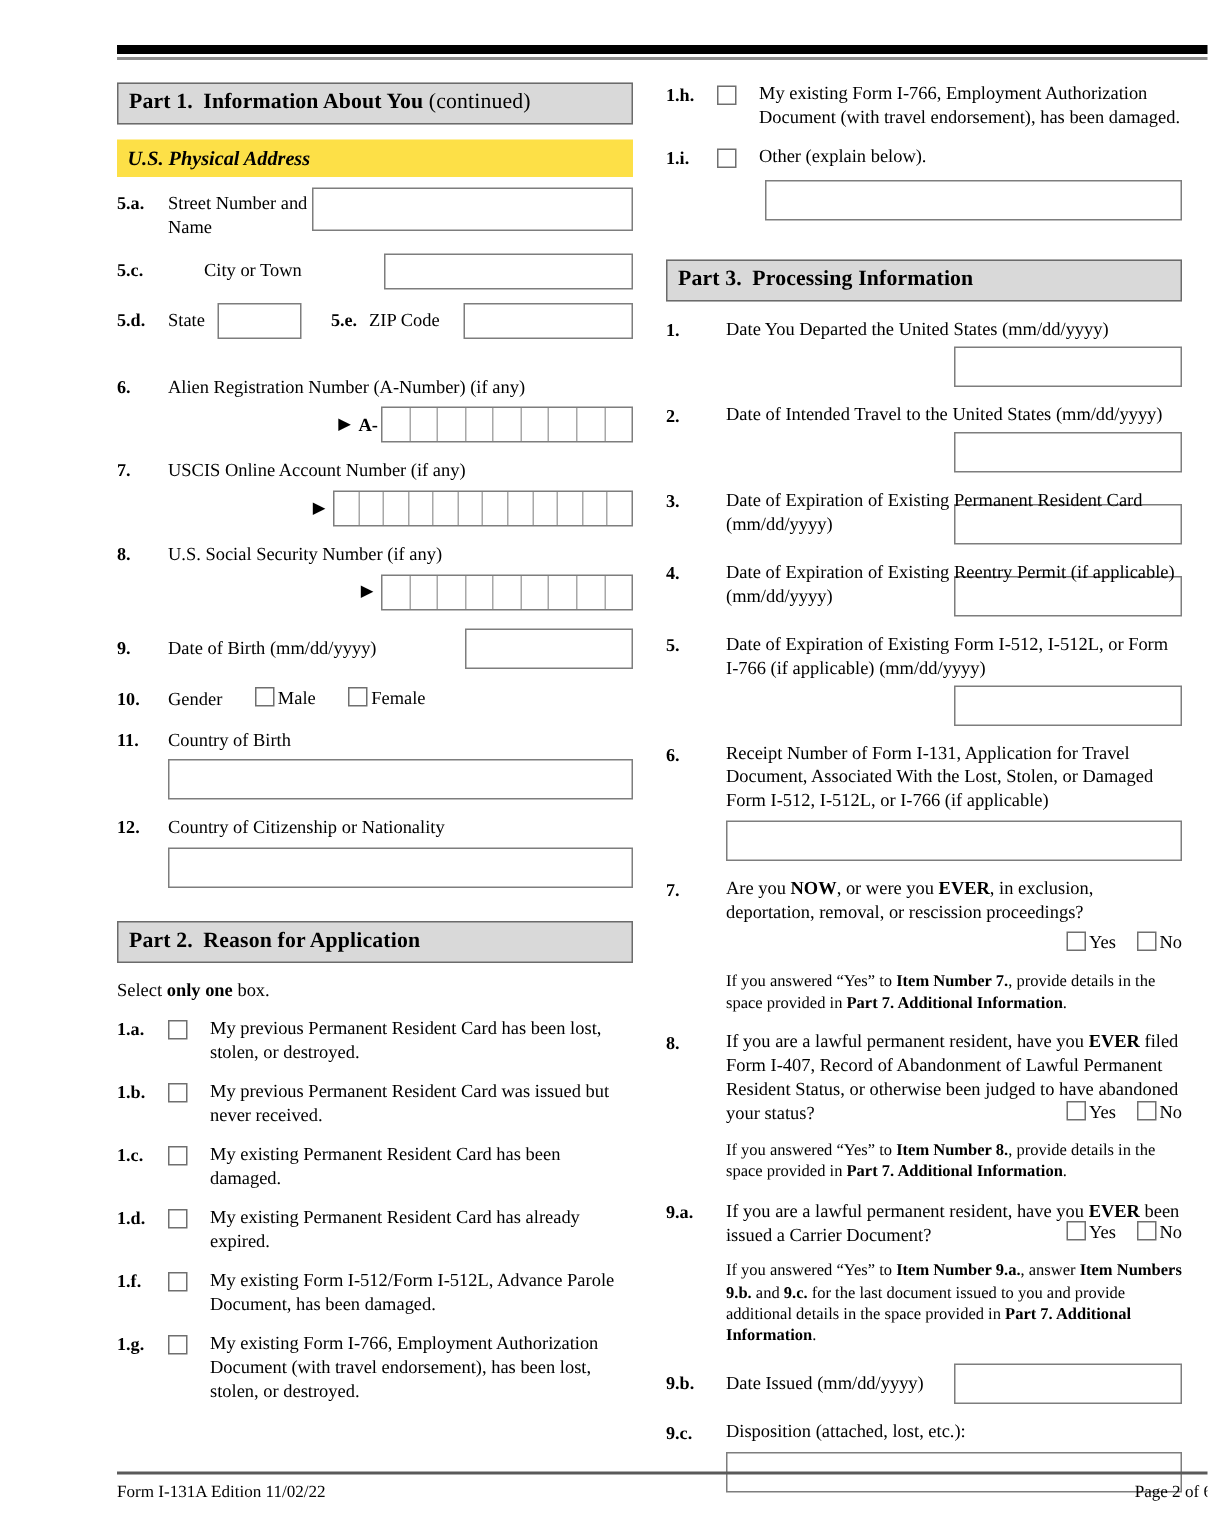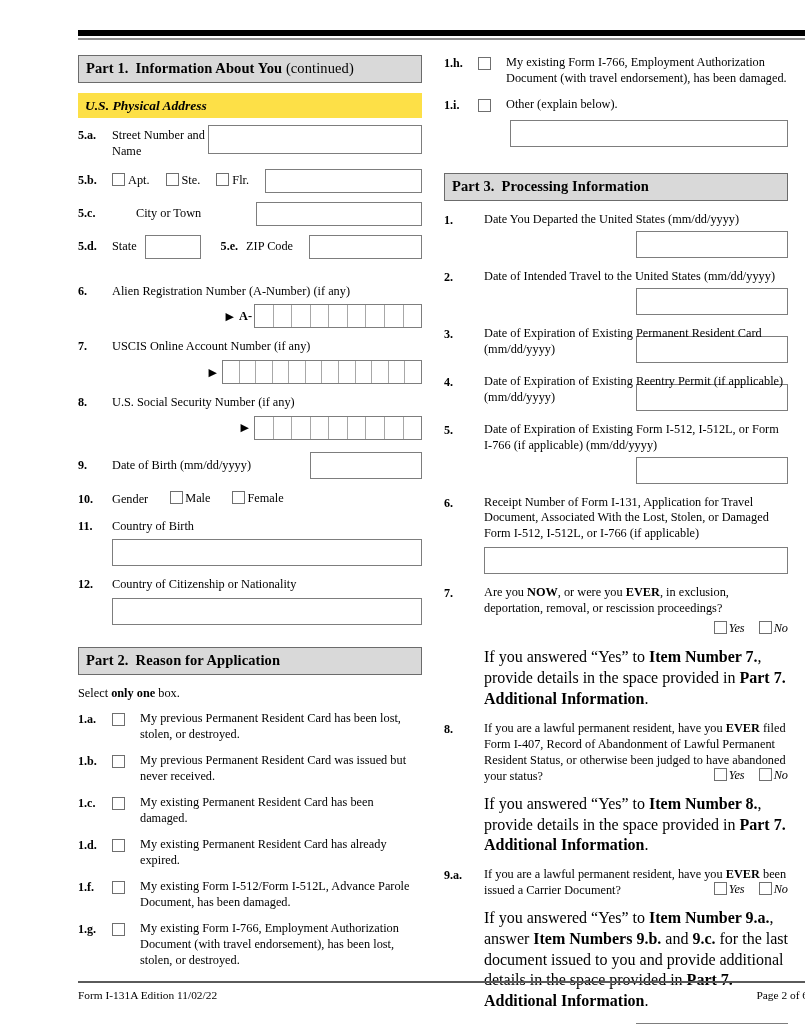--- a/index.html
+++ b/index.html
@@ -222,27 +222,26 @@
   .fullbox {
     border: 1.4px solid #7d7d7d;
     height: 27px;
     box-sizing: border-box;
     margin-top: 5px;
   }
   .yesno {
     display: flex;
     justify-content: flex-end;
     margin-top: 4px;
-    font-style: italic;
   }
   .yesno .opt { margin-left: 14px; white-space: nowrap; }
   .yesno .opt .cbox { margin-right: 2px; }
   .note {
     margin-top: 10px;
-    font-size: 16px;
+    font-size: 11px;
     line-height: 1.3;
   }
   .inline-dt {
     display: flex;
     align-items: center;
     margin-top: 11px;
     font-size: 12.3px;
   }
   .inline-dt .num { flex: 0 0 40px; font-weight: bold; font-size: 12.1px; }
   .inline-dt .box { width: 152px; height: 27px; margin-left: auto; }
@@ -289,27 +288,20 @@
 
       <div style="height:10px"></div>
       <div class="sub-header">U.S. Physical Address</div>
 
       <div class="row r5a">
         <div class="num">5.a.</div>
         <div class="lbl">Street Number and Name</div>
         <div class="box"></div>
       </div>
 
-      <div class="row r5b">
-        <div class="num">5.b.</div>
-        <span class="opt"><span class="cbox"></span><span>Apt.</span></span>
-        <span class="opt"><span class="cbox"></span><span>Ste.</span></span>
-        <span class="opt"><span class="cbox"></span><span>Flr.</span></span>
-        <div class="box"></div>
-      </div>
 
       <div class="row r5c">
         <div class="num">5.c.</div>
         <div class="lbl">City or Town</div>
         <div class="box"></div>
       </div>
 
       <div class="row r5d">
         <div class="num">5.d.</div>
         <div class="lbl">State</div>

